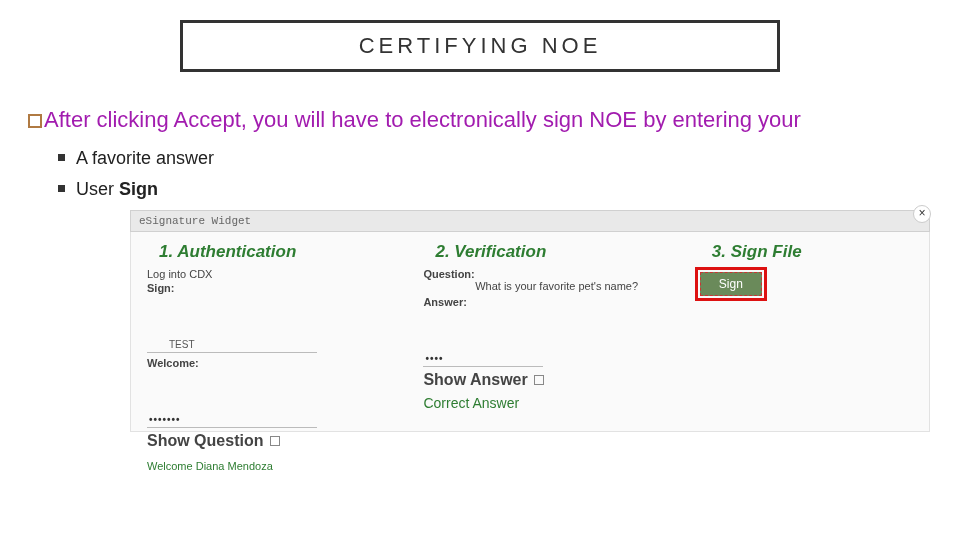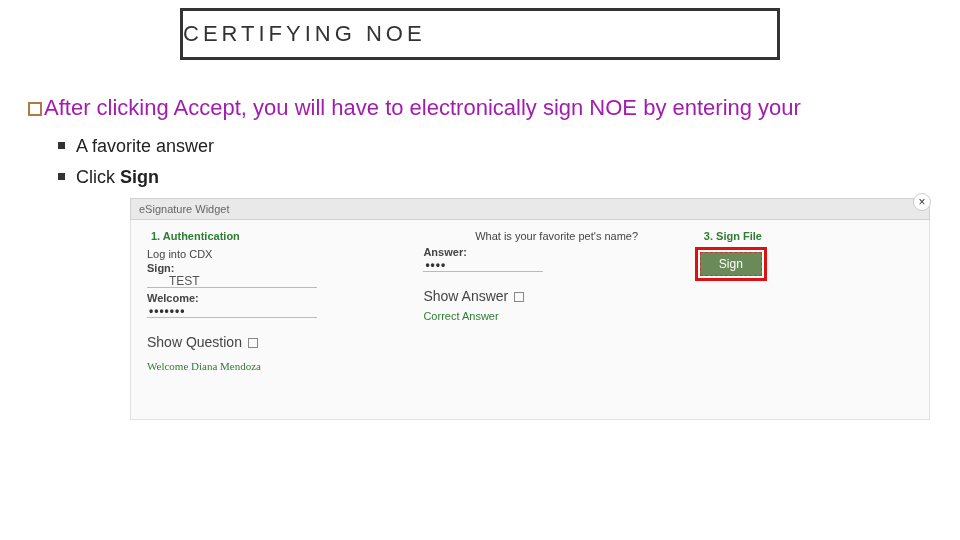--- a/index.html
+++ b/index.html
@@ -5,24 +5,25 @@
   * { box-sizing: border-box; }
   html, body {
     margin: 0; padding: 0;
     width: 960px; height: 540px;
     background: #ffffff;
     font-family: Arial, Helvetica, sans-serif;
     color: #222;
     overflow: hidden;
   }
   .title-box {
-    margin: 8px auto 0;
+    margin: 20px auto 0;
     width: 600px;
     border: 3px solid #333;
     padding: 10px 0;
+    text-align: center;
     letter-spacing: 4px;
     font-size: 22px;
     color: #333;
   }
   .body-text {
     margin: 34px 0 0 28px;
     font-size: 22px;
     line-height: 1.25;
     color: #a21caf;
   }
@@ -61,20 +62,21 @@
     position: relative;
   }
   .widget-header {
     background: #e9e9e9;
     border: 1px solid #d0d0d0;
     height: 22px;
     font-size: 11px;
     color: #666;
     padding: 4px 8px;
     position: relative;
+    font-family: Liberation Mono, monospace;
   }
   .widget-close {
     position: absolute;
     right: -2px; top: -6px;
     width: 18px; height: 18px;
     border-radius: 50%;
     background: #fff;
     border: 1px solid #ccc;
     font-size: 12px;
     line-height: 16px;
@@ -86,63 +88,64 @@
     border: 1px solid #e2e2e2;
     border-top: none;
     height: 200px;
     display: flex;
     padding: 10px 16px 6px;
     gap: 10px;
     position: relative;
   }
   .col { flex: 1; font-size: 11px; color: #444; }
   .col h4 {
-    margin: 0 0 6px 4px;
-    font-size: 11px;
+    margin: 0 0 6px 12px;
+    font-size: 17px;
     font-weight: bold;
+    font-style: italic;
   }
   .col.green h4 { color: #2e7d32; }
   .lbl { font-weight: bold; font-size: 11px; margin-top: 2px; }
   .underline {
     border-bottom: 1px solid #bbb;
     height: 14px;
     width: 170px;
     margin-bottom: 4px;
-    font-size: 12px;
+    font-size: 10px;
     padding-left: 22px;
     color: #555;
+    margin-top: 45px;
   }
   .underline.short { width: 120px; }
   .dots {
     letter-spacing: 1px;
     font-weight: bold;
     color: #333;
     padding-left: 2px;
   }
   .showline {
-    font-size: 14px;
-    font-weight: normal;
-    margin-top: 16px;
+    font-size: 16px;
+    font-weight: bold;
+    margin-top: 4px;
   }
   .chk {
     display: inline-block;
     width: 10px; height: 10px;
     border: 1px solid #888;
     vertical-align: middle;
     margin-left: 2px;
   }
   .welcome {
     color: #2e7d32;
     font-size: 11px;
     margin-top: 10px;
-    font-family: Liberation Serif, serif;
   }
   .correct {
     color: #2e7d32;
-    font-size: 11px;
+    font-size: 14px;
     margin-top: 6px;
   }
   .sign-btn {
     display: inline-block;
     background: #6a8a5a;
     color: #fff;
     font-size: 12px;
     padding: 4px 18px;
     border: 1px dashed #c33;
     outline: 3px solid #d11;
@@ -155,21 +158,21 @@
 
 <div class="title-box">CERTIFYING NOE</div>
 
 <div class="body-text">
   <span class="qmark"></span><span>After clicking Accept, you will have to electronically sign NOE by entering your</span>
 </div>
 
 <ul class="sublist">
   <li>A favorite answer</li>
   <li>
-    <span>Click </span><span class="bold">Sign</span>
+    <span>User </span><span class="bold">Sign</span>
   </li>
 </ul>
 
 <div class="widget-wrap">
   <div class="widget-header">
     <span>eSignature Widget</span>
     <span class="widget-close">×</span>
   </div>
   <div class="widget-body">
 
@@ -181,20 +184,22 @@
       <div class="lbl">Welcome:</div>
       <div class="underline dots">•••••••</div>
       <div class="showline">
         <span>Show Question</span>
         <span class="chk"></span>
       </div>
       <div class="welcome">Welcome Diana Mendoza</div>
     </div>
 
     <div class="col green">
+      <h4>2. Verification</h4>
+      <div class="lbl">Question:</div>
       <div style="font-size:11px;margin-bottom:4px;text-align:center;">What is your favorite pet's name?</div>
       <div class="lbl">Answer:</div>
       <div class="underline short dots">••••</div>
       <div class="showline">
         <span>Show Answer</span>
         <span class="chk"></span>
       </div>
       <div class="correct">Correct Answer</div>
     </div>
 

